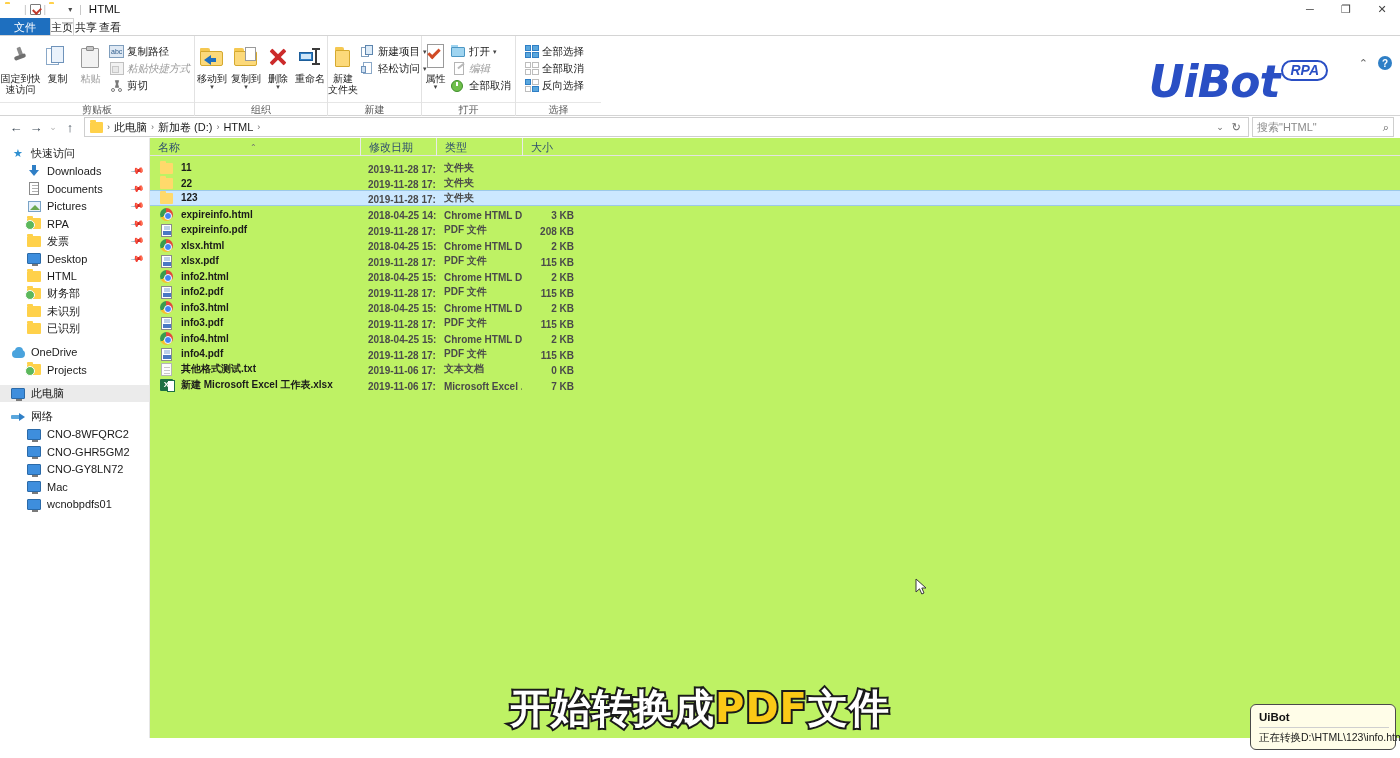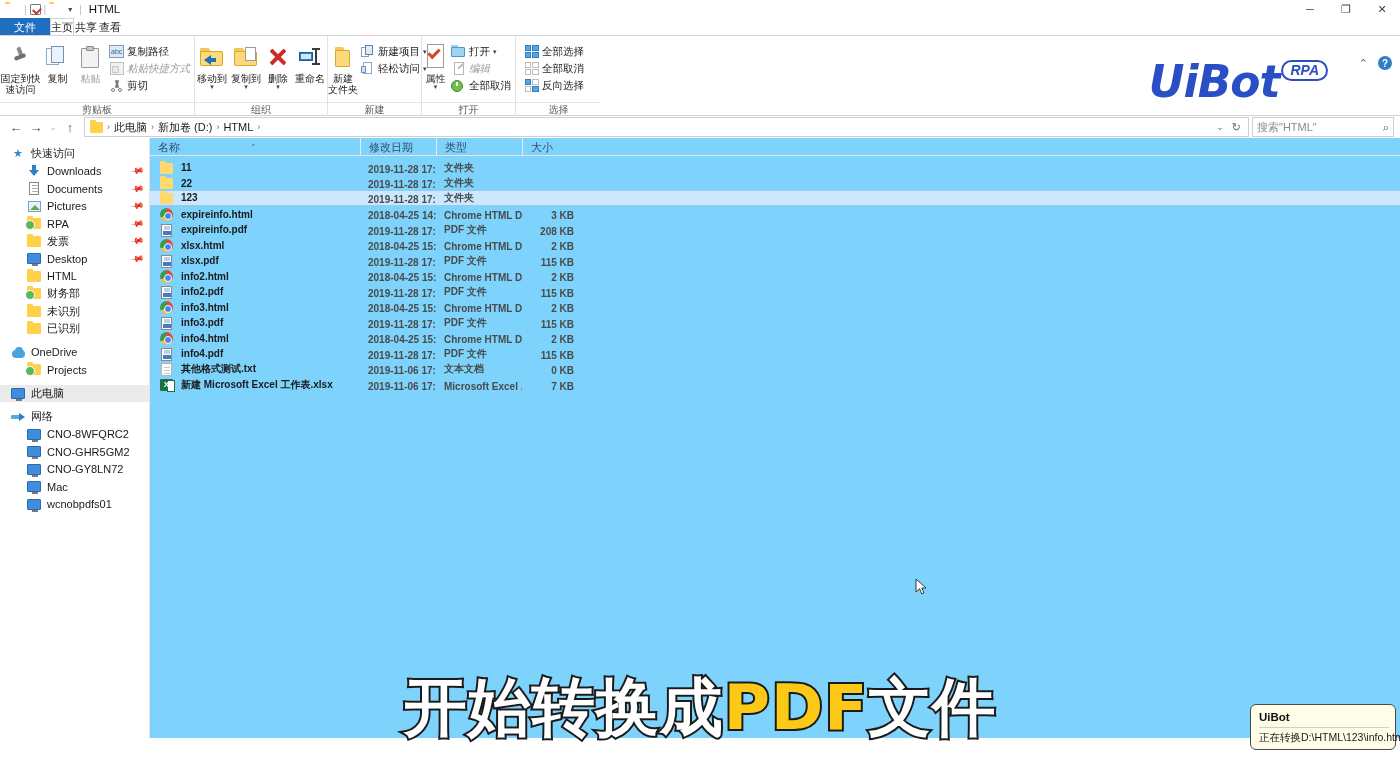--- a/index.html
+++ b/index.html
@@ -238,21 +238,21 @@
   .pc-ico { width:14px;height:11px;background:#3e8edd;border:1px solid #2b6aa8;border-radius:1px;position:relative; }
   .pc-ico:after{content:'';position:absolute;left:4px;bottom:-3px;width:6px;height:2px;background:#7a7a7a;}
   .cloud-ico { width:15px;height:11px;position:relative; }
   .cloud-ico:before{content:'';position:absolute;left:1px;top:3px;width:13px;height:8px;background:#4aa3dd;border-radius:6px;}
   .cloud-ico:after{content:'';position:absolute;left:4px;top:0;width:8px;height:8px;background:#4aa3dd;border-radius:50%;}
   .net-ico { width:14px;height:11px;position:relative; }
   .net-ico:before{content:'';position:absolute;left:0;top:4px;width:10px;height:4px;background:#5aa7dd;border-radius:1px;}
   .net-ico:after{content:'';position:absolute;left:8px;top:2px;width:0;height:0;border-top:4px solid transparent;border-bottom:4px solid transparent;border-left:6px solid #2f7fc6;}
 
   
-  .listpane { flex:1; height:600px; background:#7dd3fc; position:relative; }
+  .listpane { flex:1; height:600px; background:#bef264; position:relative; }
   .colhead {
     display:flex; height:18px; align-items:center; border-bottom:1px solid #e3e3e3;
     font-size:11px; color:#30506e; position:relative;
   }
   .colhead .ch { padding-left:8px; position:relative; height:18px; line-height:18px; }
   .colhead .ch + .ch { border-left:1px solid #eaeaea; }
   .ch.name { width:210px; }
   .ch.date { width:76px; }
   .ch.type { width:86px; }
   .ch.size { width:60px; }
@@ -292,21 +292,21 @@
   .statusbar {
     position:absolute; left:0; bottom:0; width:1400px; height:20px;
     background:#f0f0f0; border-top:1px solid #dcdcdc; display:flex; align-items:center;
     font-size:11px; color:#303030; padding-left:12px; gap:22px;
   }
 
   
   .subtitle {
     position:absolute; left:0; top:682px; width:1400px; text-align:center;
     font-family:"DejaVu Sans","Liberation Sans",sans-serif;
-    font-size:63px; font-weight:bold; line-height:52px; letter-spacing:1px;
+    font-size:40px; font-weight:bold; line-height:52px; letter-spacing:1px;
     white-space:nowrap;
   }
   .subtitle .w { color:#ffffff;
     -webkit-text-stroke:4px #1a1a1a; paint-order:stroke fill; }
   .subtitle .y { color:#fbc916;
     -webkit-text-stroke:4px #1a1a1a; paint-order:stroke fill; }
 
   
   .toast {
     position:absolute; right:4px; bottom:8px; width:146px;

